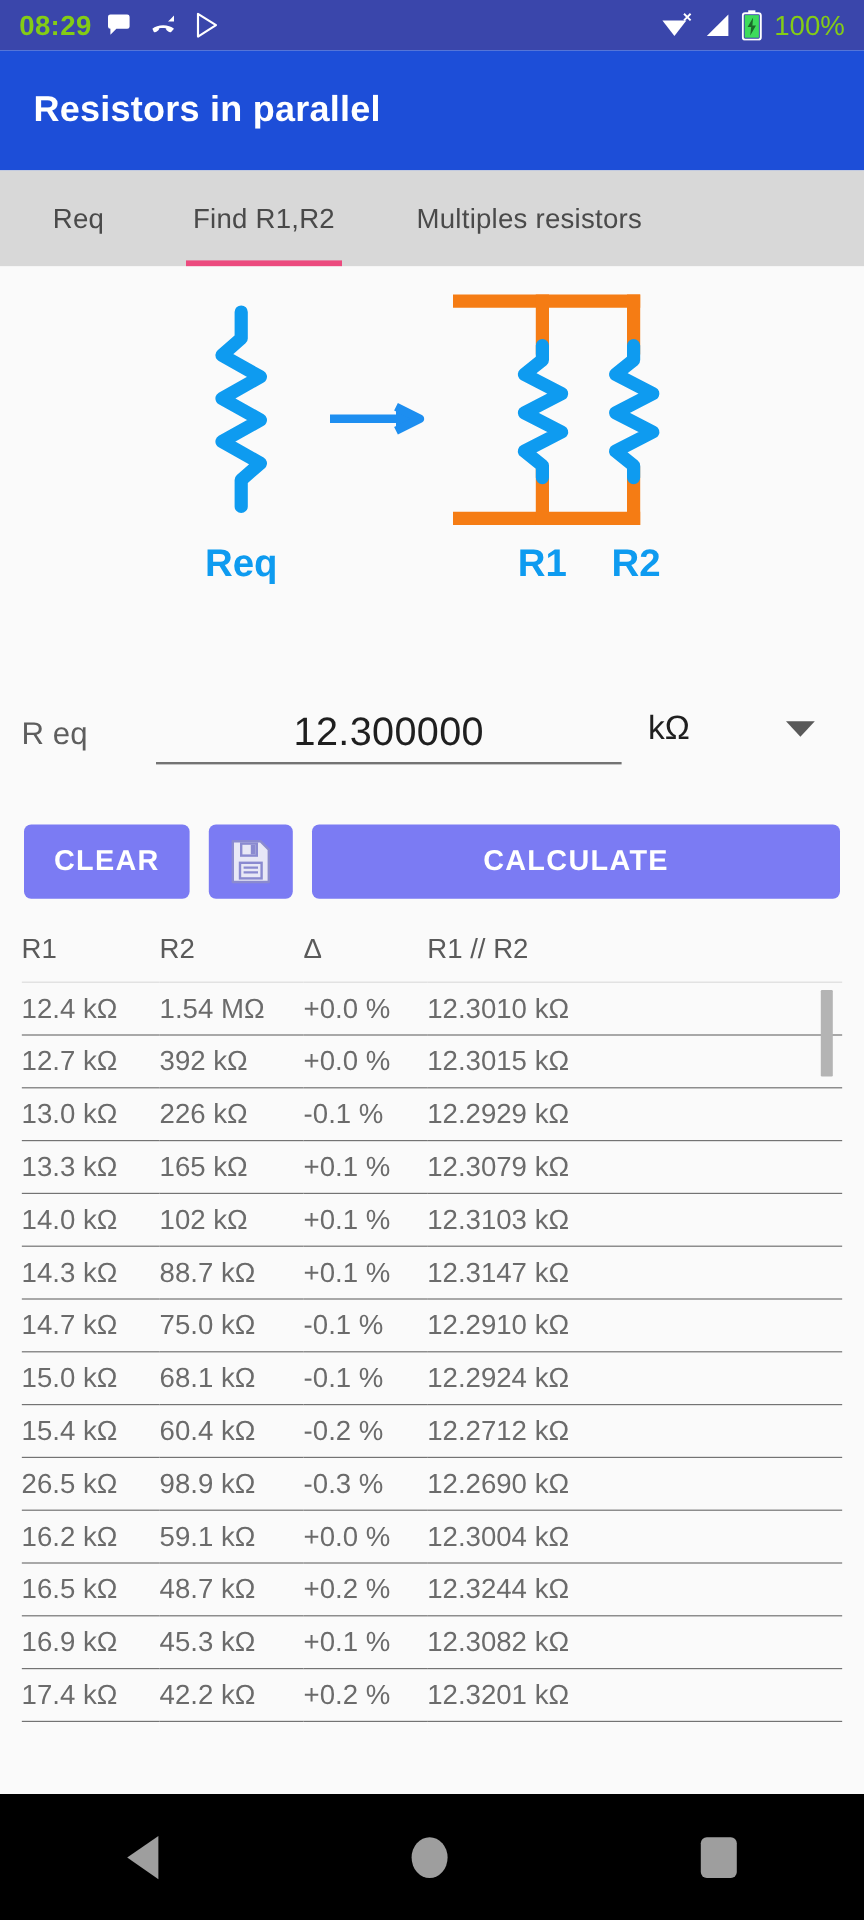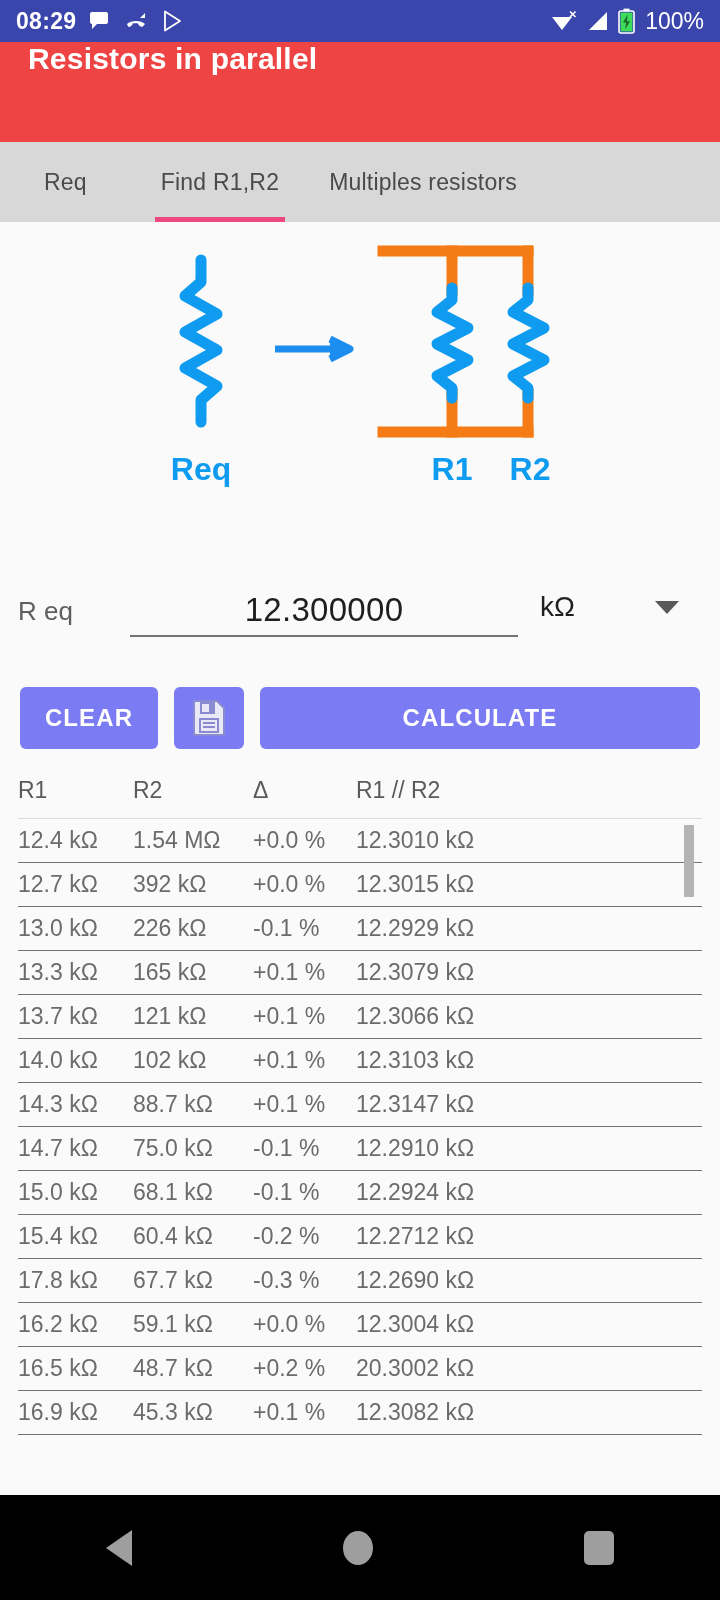--- a/index.html
+++ b/index.html
@@ -8,49 +8,49 @@
     font-family: "Liberation Sans", sans-serif;
     background: #fafafa;
     overflow: hidden;
   }
   .screen { position: relative; width: 720px; height: 1600px; background: #fafafa; }
 
   
   .statusbar {
     height: 42px; background: #3a46ab;
     display: flex; align-items: center;
-    padding: 0 16px; color: #ffffff;
+    padding: 0 16px; color: #84cc16;
   }
   .status-left { display: flex; align-items: center; gap: 12px; }
   .status-right { display: flex; align-items: center; gap: 8px; margin-left: auto; }
   .clock { font-size: 23px; font-weight: bold; letter-spacing: .3px; }
   .battery-pct { font-size: 23px; font-weight: normal; margin-left: 2px; }
   .sicon { display: inline-flex; align-items: center; justify-content: center; }
 
   
   .appbar {
-    height: 100px; background: #ef4444;
-    display: flex; padding: 0 28px;
+    height: 100px; background: #1d4ed8;
+    display: flex; align-items: center; padding: 0 28px;
   }
   .appbar-title { color: #fff; font-size: 30px; font-weight: bold; letter-spacing: .2px; }
 
   
   .tabbar {
     height: 80px; background: #d8d8d8;
     display: flex; align-items: flex-end; position: relative;
   }
   .tab {
     position: relative; height: 80px;
     display: flex; align-items: center;
     font-size: 23px; color: #4a4a4a; letter-spacing: .2px;
     padding: 0 6px; white-space: nowrap;
   }
   .tab.t0 { margin-left: 38px; }
   .tab.t1 { margin-left: 62px; }
-  .tab.t2 { margin-left: 38px; }
+  .tab.t2 { margin-left: 56px; }
   .tab-underline {
     position: absolute; bottom: 0; left: 0; right: 0;
     height: 5px; background: #ec4a7e;
   }
 
   
   .diagram-area {
     background: #fafafa;
     height: 295px;
     position: relative;
@@ -294,26 +294,20 @@
               <td class="c-d">-0.1 %</td>
               <td class="c-p">12.2929 kΩ</td>
             </tr>
             <tr>
               <td class="c-r1">13.3 kΩ</td>
               <td class="c-r2">165 kΩ</td>
               <td class="c-d">+0.1 %</td>
               <td class="c-p">12.3079 kΩ</td>
             </tr>
             <tr>
-              <td class="c-r1">13.7 kΩ</td>
-              <td class="c-r2">121 kΩ</td>
-              <td class="c-d">+0.1 %</td>
-              <td class="c-p">12.3066 kΩ</td>
-            </tr>
-            <tr>
               <td class="c-r1">14.0 kΩ</td>
               <td class="c-r2">102 kΩ</td>
               <td class="c-d">+0.1 %</td>
               <td class="c-p">12.3103 kΩ</td>
             </tr>
             <tr>
               <td class="c-r1">14.3 kΩ</td>
               <td class="c-r2">88.7 kΩ</td>
               <td class="c-d">+0.1 %</td>
               <td class="c-p">12.3147 kΩ</td>
@@ -330,36 +324,36 @@
               <td class="c-d">-0.1 %</td>
               <td class="c-p">12.2924 kΩ</td>
             </tr>
             <tr>
               <td class="c-r1">15.4 kΩ</td>
               <td class="c-r2">60.4 kΩ</td>
               <td class="c-d">-0.2 %</td>
               <td class="c-p">12.2712 kΩ</td>
             </tr>
             <tr>
-              <td class="c-r1">17.8 kΩ</td>
-              <td class="c-r2">67.7 kΩ</td>
+              <td class="c-r1">26.5 kΩ</td>
+              <td class="c-r2">98.9 kΩ</td>
               <td class="c-d">-0.3 %</td>
               <td class="c-p">12.2690 kΩ</td>
             </tr>
             <tr>
               <td class="c-r1">16.2 kΩ</td>
               <td class="c-r2">59.1 kΩ</td>
               <td class="c-d">+0.0 %</td>
               <td class="c-p">12.3004 kΩ</td>
             </tr>
             <tr>
               <td class="c-r1">16.5 kΩ</td>
               <td class="c-r2">48.7 kΩ</td>
               <td class="c-d">+0.2 %</td>
-              <td class="c-p">20.3002 kΩ</td>
+              <td class="c-p">12.3244 kΩ</td>
             </tr>
             <tr>
               <td class="c-r1">16.9 kΩ</td>
               <td class="c-r2">45.3 kΩ</td>
               <td class="c-d">+0.1 %</td>
               <td class="c-p">12.3082 kΩ</td>
             </tr>
             <tr>
               <td class="c-r1">17.4 kΩ</td>
               <td class="c-r2">42.2 kΩ</td>

